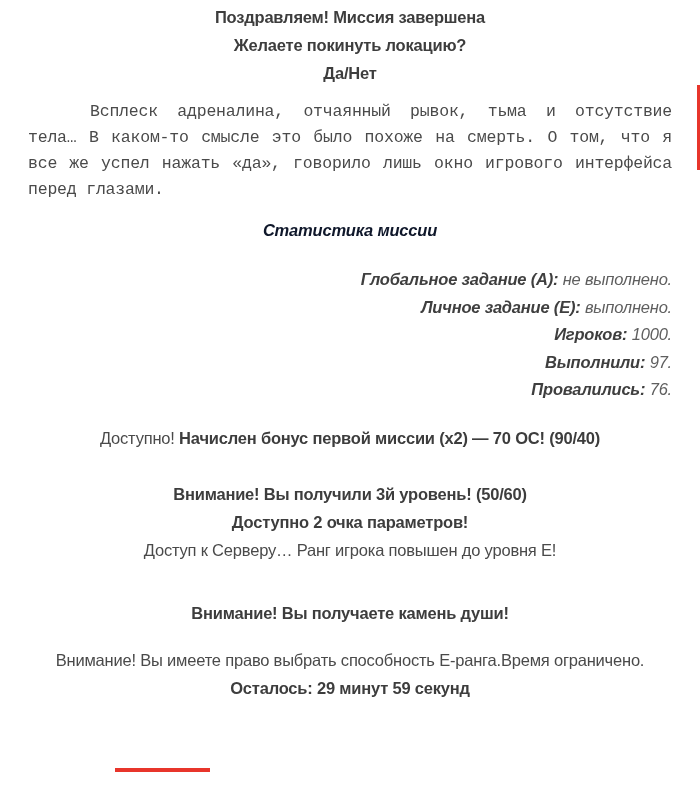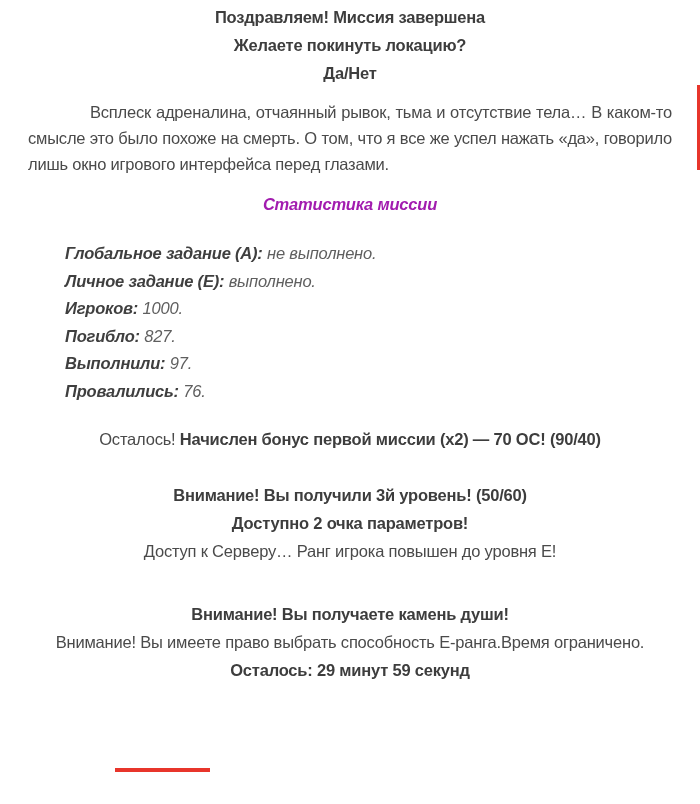--- a/index.html
+++ b/index.html
@@ -14,48 +14,49 @@
     overflow: hidden;
     background: #ffffff;
     font-family: "Liberation Sans", "DejaVu Sans", sans-serif;
     font-size: 16.5px;
     color: #444444;
     letter-spacing: -0.2px;
   }
   .content {
     padding: 0 28px;
   }
-  p { margin: 0; }
+  p { margin: 0; text-align: right; }
 
   
   .hdr p {
     text-align: center;
     font-weight: bold;
     color: #3d3d3d;
     line-height: 28px;
   }
   .hdr { padding-top: 3px; }
 
   
   .para {
     margin-top: 12px;
     text-align: justify;
     text-indent: 62px;
     line-height: 26px;
     color: #4a4a4a;
+    font-family: Liberation Mono, monospace;
   }
   .para2 { margin-top: 16px; }
 
   
   .stats-title {
     margin-top: 13px;
     text-align: center;
     font-weight: bold;
     font-style: italic;
-    color: #a21caf;
+    color: #0f172a;
     line-height: 28px;
   }
   .stats {
     margin-top: 22px;
     margin-left: 37px;
   }
   .stat-row { line-height: 27.5px; }
   .stat-label {
     font-weight: bold;
     font-style: italic;
@@ -70,21 +71,21 @@
   .notice {
     text-align: center;
     line-height: 28px;
     color: #4a4a4a;
   }
   .bold { font-weight: bold; color: #3d3d3d; }
   .n-coords { margin-top: 6px; }
   .n-bonus  { margin-top: 20px; }
   .n-level  { margin-top: 28px; }
   .n-soul   { margin-top: 35px; }
-  .n-ability{ }
+  .n-ability{ margin-top: 19px; }
 
   
   .mark { position: absolute; }
   .mark-right  { right: 0; top: 85px;  width: 3px;  height: 85px; }
   .mark-bottom { left: 115px; bottom: 0; width: 95px; height: 4px; }
 </style>
 </head>
 <body>
 
 <div class="page">
@@ -107,36 +108,32 @@
       </p>
       <p class="stat-row">
         <span class="stat-label">Личное задание (Е):</span>
         <span class="stat-value">выполнено.</span>
       </p>
       <p class="stat-row">
         <span class="stat-label">Игроков:</span>
         <span class="stat-value">1000.</span>
       </p>
       <p class="stat-row">
-        <span class="stat-label">Погибло:</span>
-        <span class="stat-value">827.</span>
-      </p>
-      <p class="stat-row">
         <span class="stat-label">Выполнили:</span>
         <span class="stat-value">97.</span>
       </p>
       <p class="stat-row">
         <span class="stat-label">Провалились:</span>
         <span class="stat-value">76.</span>
       </p>
     </div>
 
 
 
-    <p class="notice n-bonus"><span>Осталось!</span><span class="bold"> Начислен бонус первой миссии (х2) — 70 ОС! (90/40)</span></p>
+    <p class="notice n-bonus"><span>Доступно!</span><span class="bold"> Начислен бонус первой миссии (х2) — 70 ОС! (90/40)</span></p>
 
     <p class="notice bold n-level">Внимание! Вы получили 3й уровень! (50/60)</p>
     <p class="notice bold">Доступно 2 очка параметров!</p>
     <p class="notice">Доступ к Серверу… Ранг игрока повышен до уровня Е!</p>
 
     <p class="notice bold n-soul">Внимание! Вы получаете камень души!</p>
 
     <p class="notice n-ability">Внимание! Вы имеете право выбрать способность Е-ранга.Время ограничено.</p>
     <p class="notice bold">Осталось: 29 минут 59 секунд</p>
 

